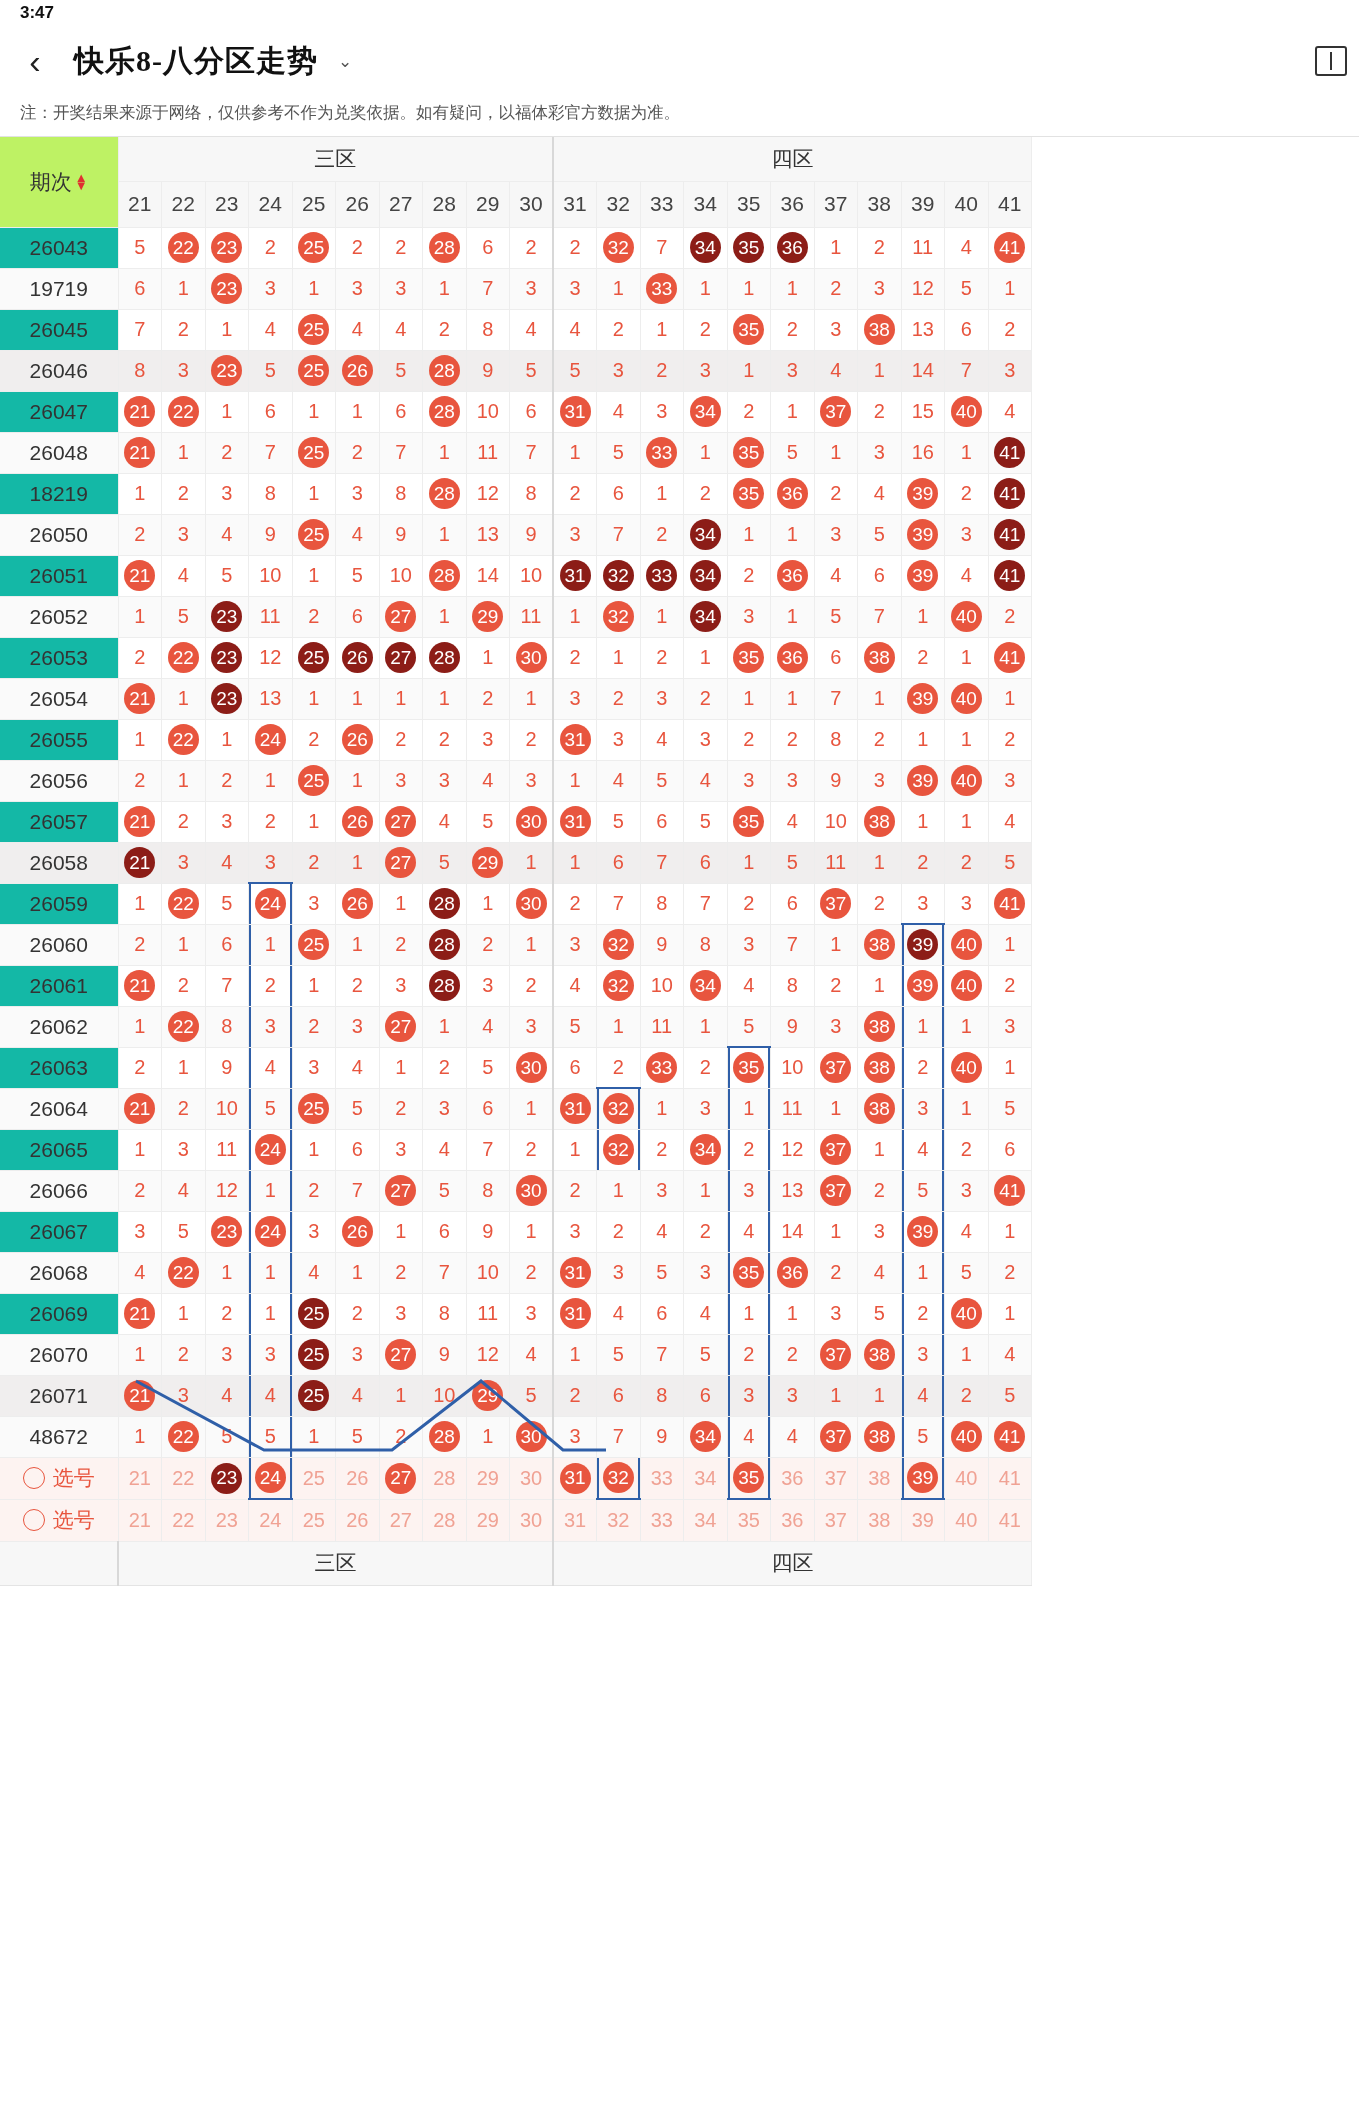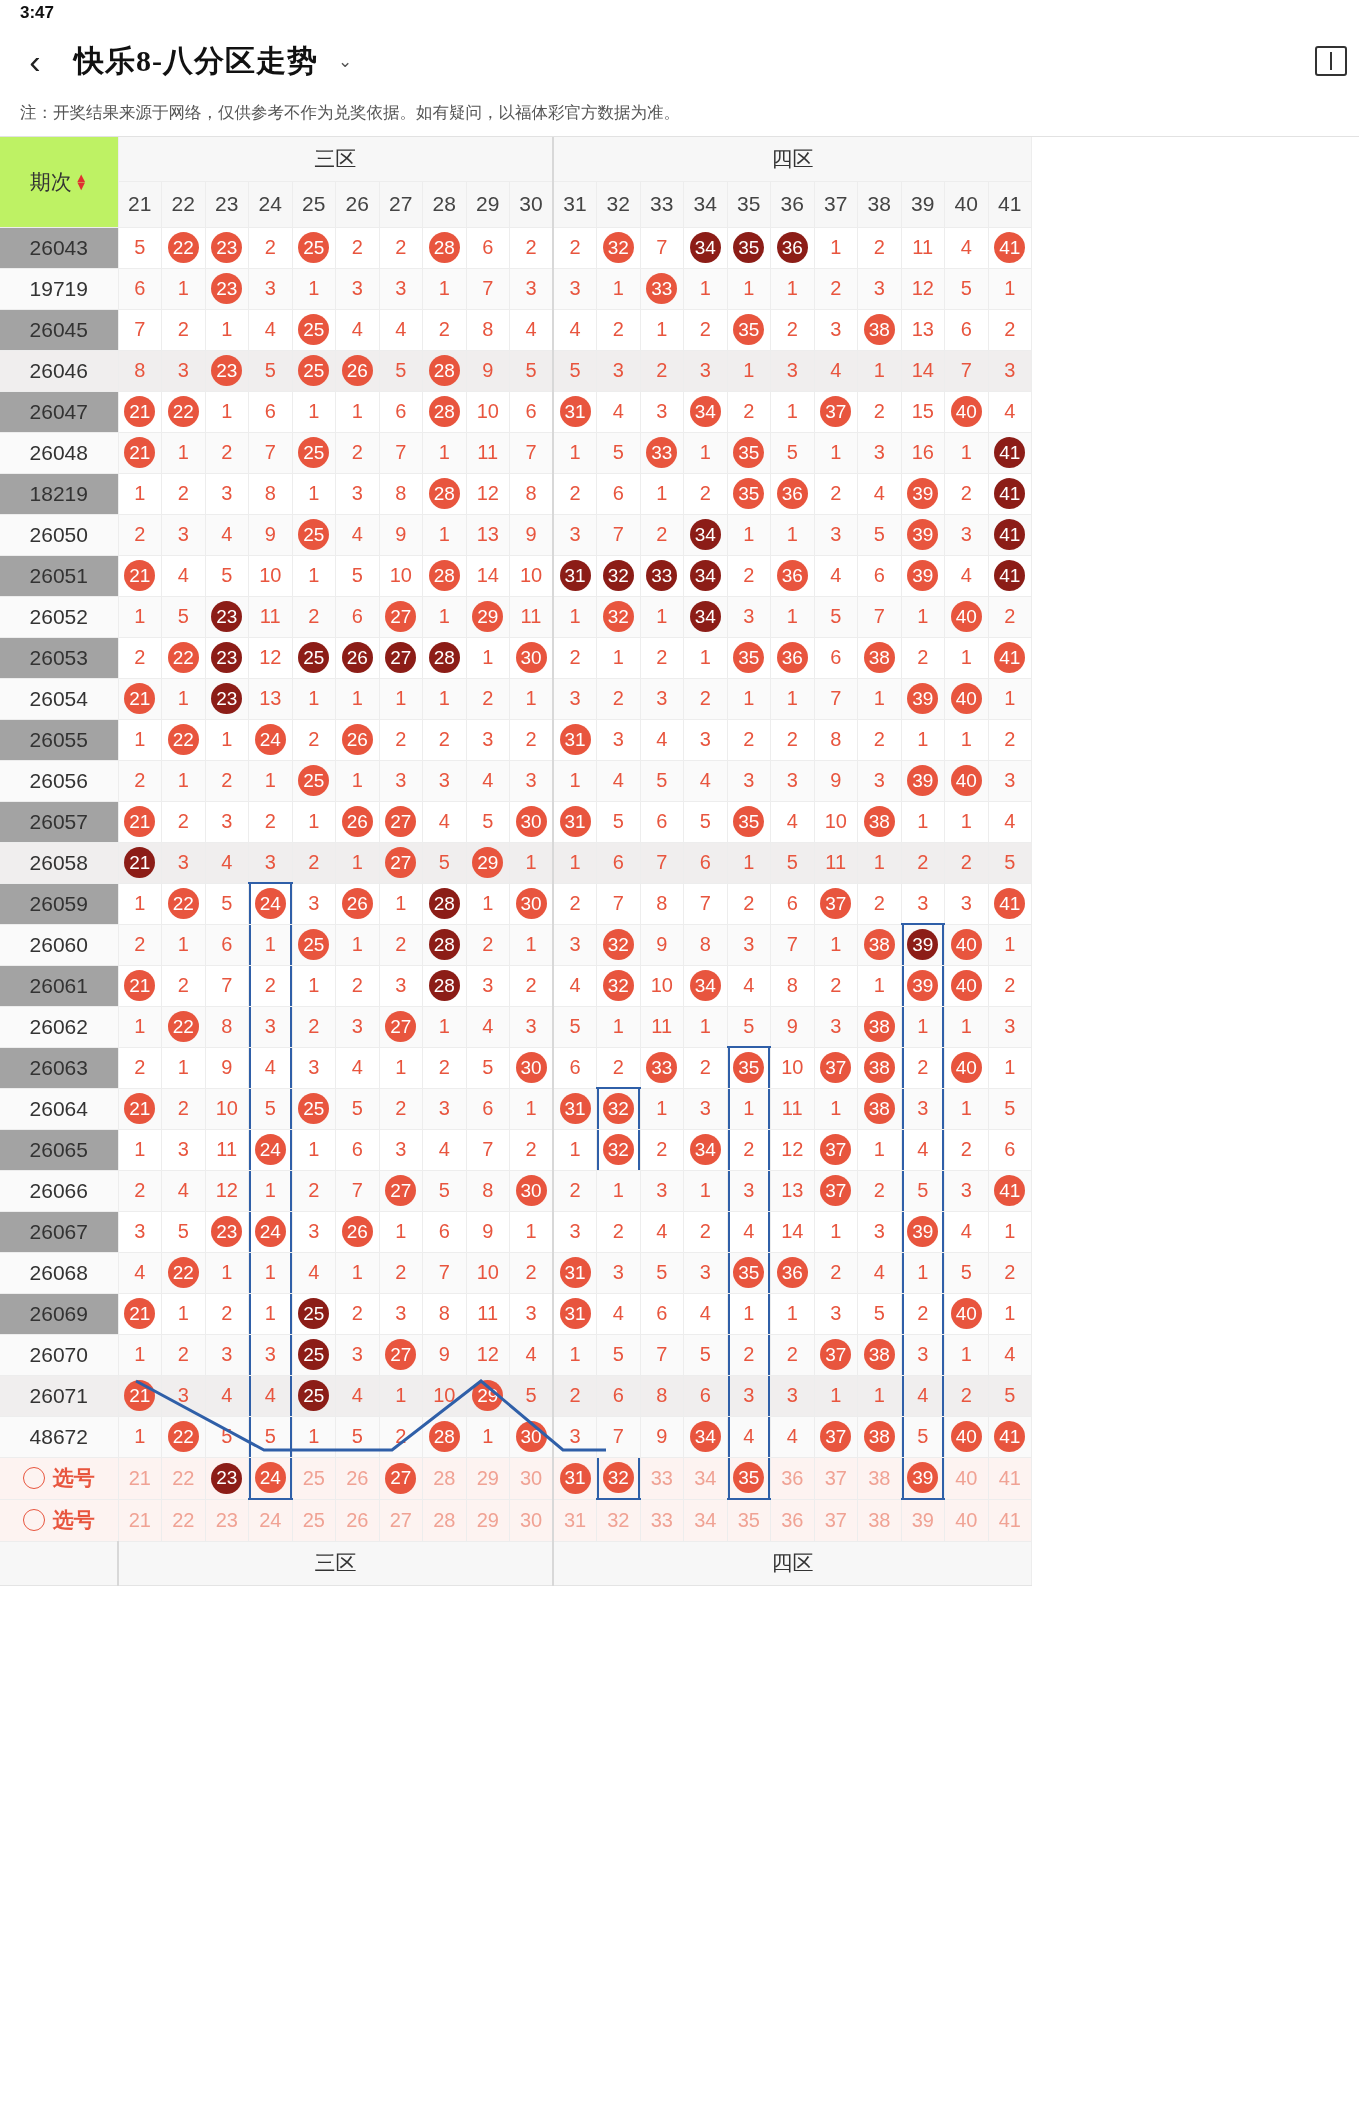--- a/index.html
+++ b/index.html
@@ -115,21 +115,21 @@
     font-size: 21px;
     border-bottom: 1px solid #dcdcdc;
   }
   th.colnum.sep-left { border-left: 2px solid #d8d8d8; }
 
   td.period {
     height: 41px;
     font-size: 21px;
     color: #333;
     border-right: 2px solid #d8d8d8;
-    background: #a3a3a3;
+    background: #14b8a6;
   }
   tr.alt td.period, tr.alt td.num { background: #fafafa; }
   tr.shade td.num, tr.shade td.period { background: #f0eeee; }
 
   td.num {
     height: 41px;
     color: #e8553e;
     font-size: 20px;
     position: relative;
     background: #fff;
@@ -153,21 +153,21 @@
   
   tr.pick td.num { color: #f0a294; background: #fdf3f1; height: 42px; font-size: 20px; }
   tr.pick td.num .pball { display:inline-flex; width:31px;height:31px;border-radius:50%;align-items:center;justify-content:center;color:#fff;background:#e8553e;font-size:19px; }
   tr.pick td.num .pball.dark { background:#8c1d17; }
   td.pickcell {
     background: #fdf3f1;
     border-right: 2px solid #d8d8d8;
     color: #e8553e;
     font-size: 21px;
   }
-  td.pickcell .pc-inner { display: flex; align-items: center; justify-content: center; gap: 8px; font-weight: bold; }
+  td.pickcell .pc-inner { display: flex; align-items: center; justify-content: center; gap: 8px; }
   .circle-o {
     width: 22px; height: 22px; border-radius: 50%;
     border: 1.6px solid #e8553e; display: inline-block;
   }
 
   tr.footzone td {
     height: 44px;
     background: #f7f7f7;
     font-size: 21px;
     color: #333;

